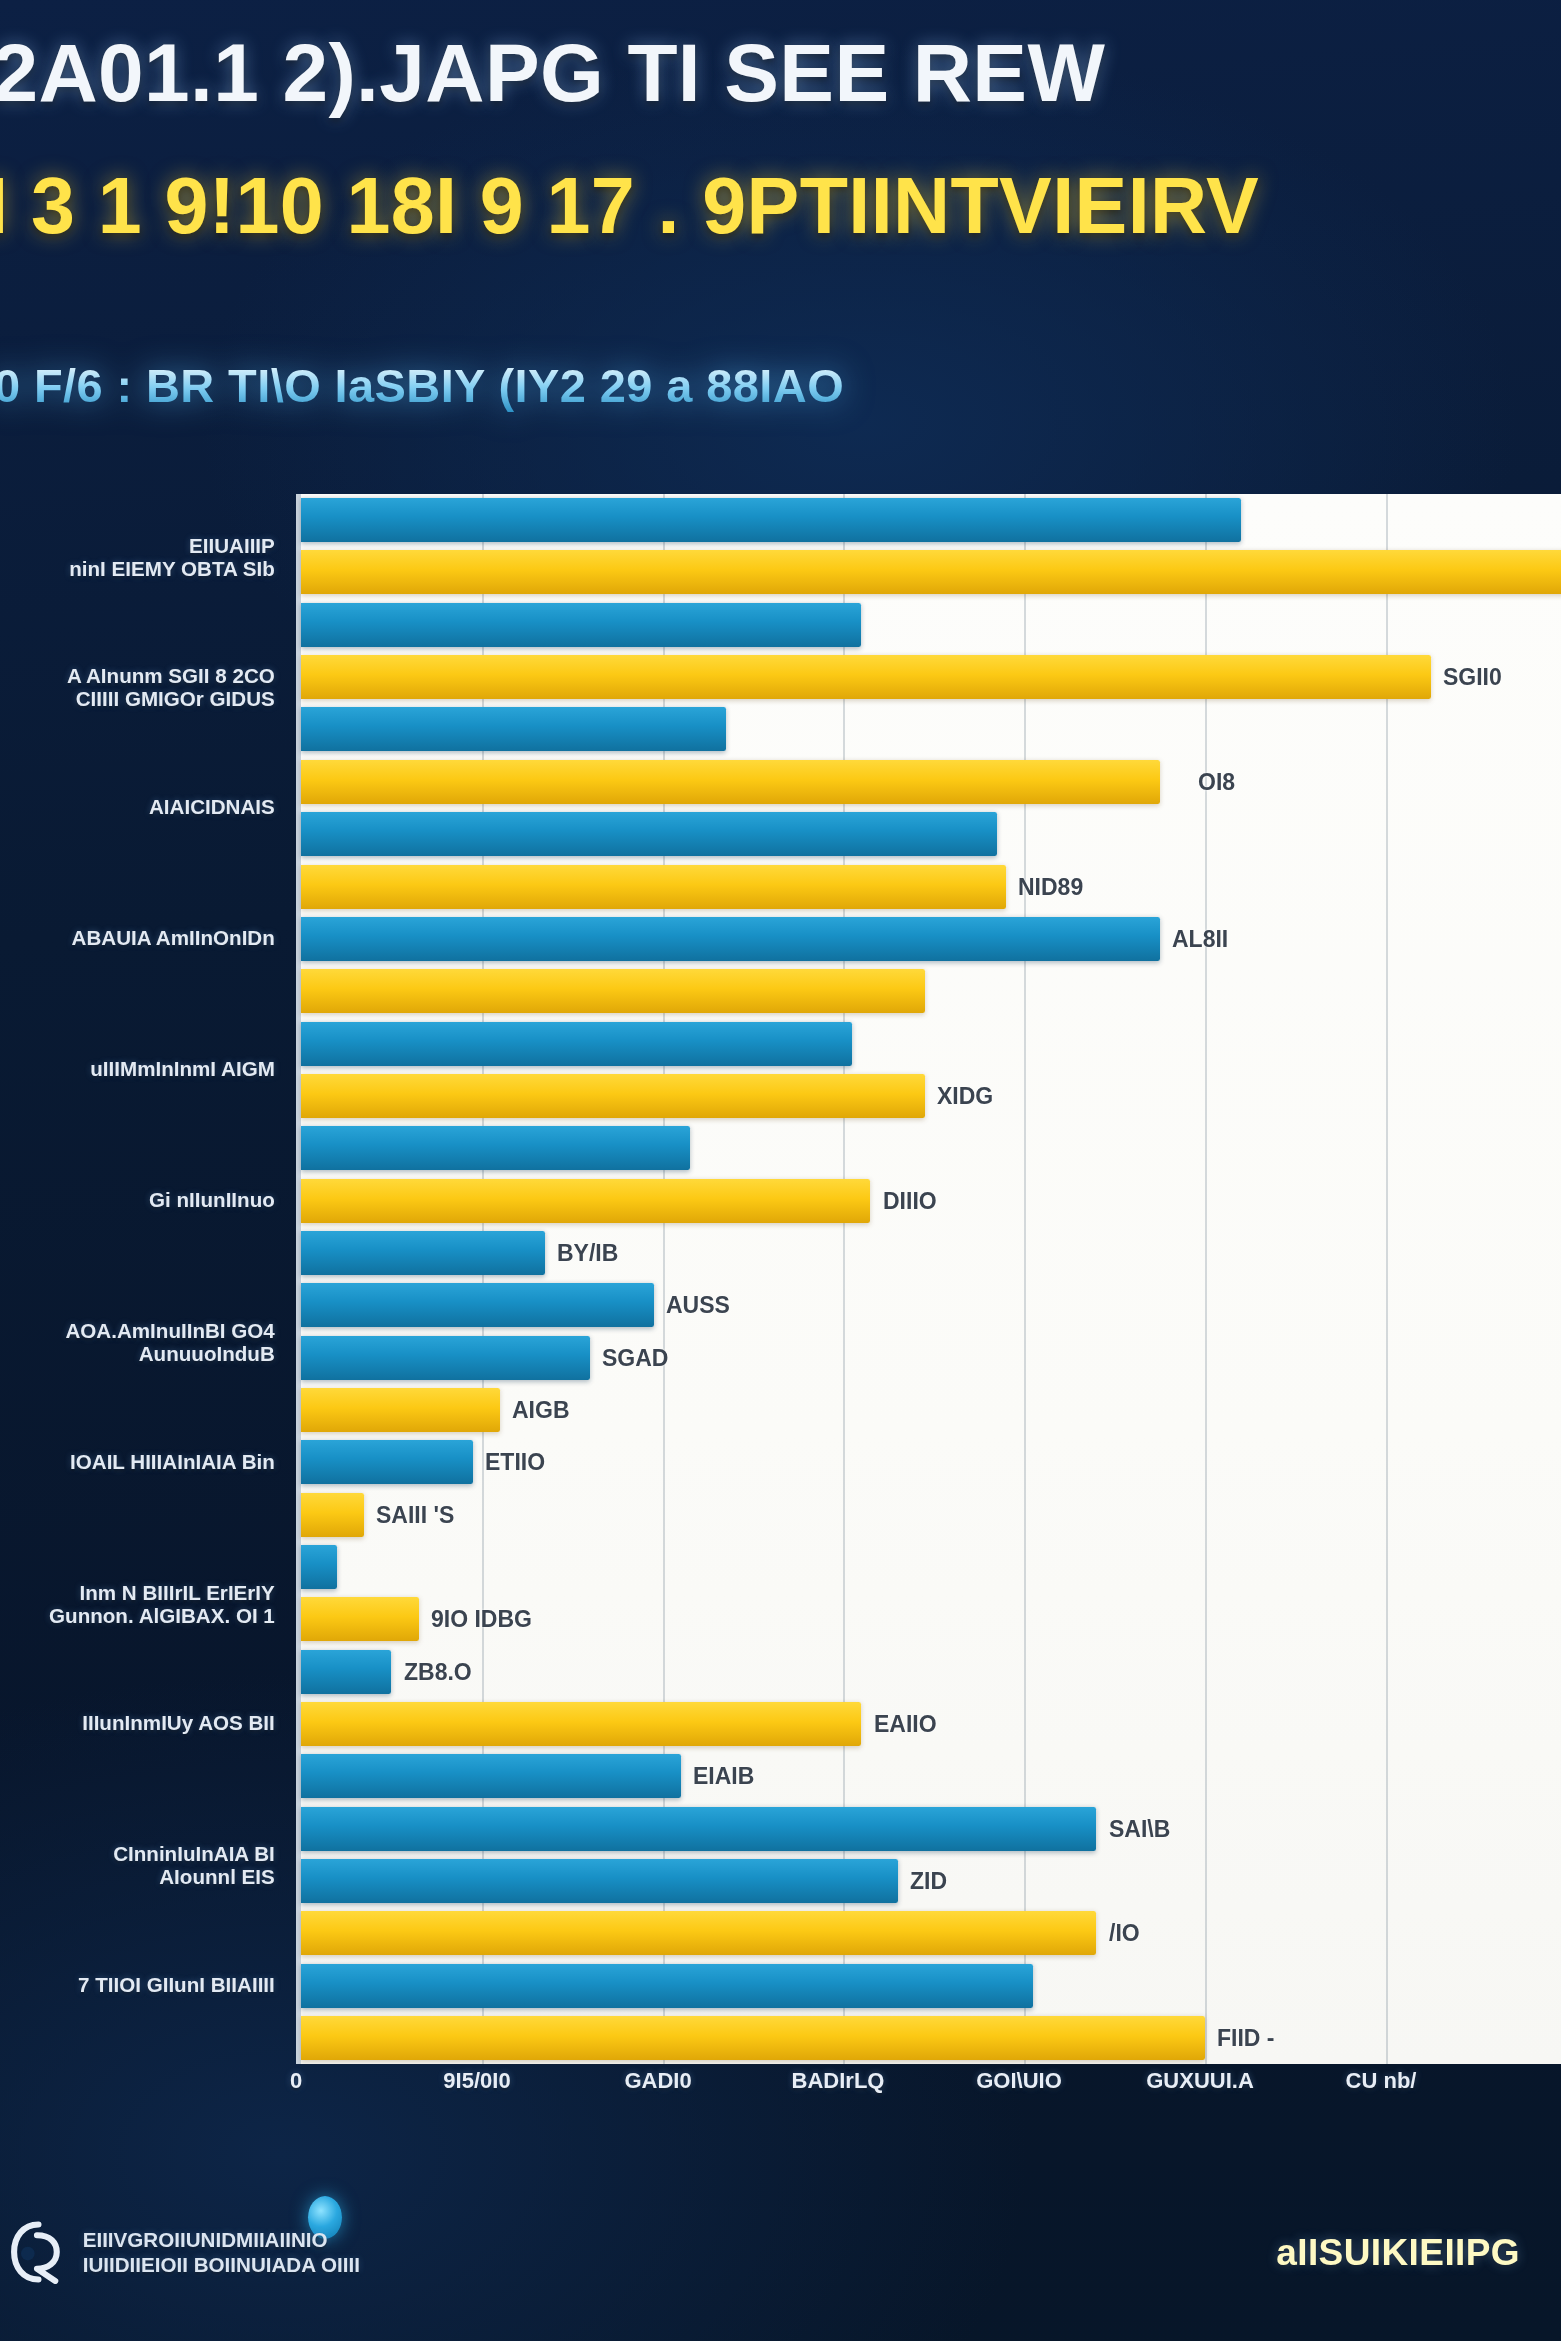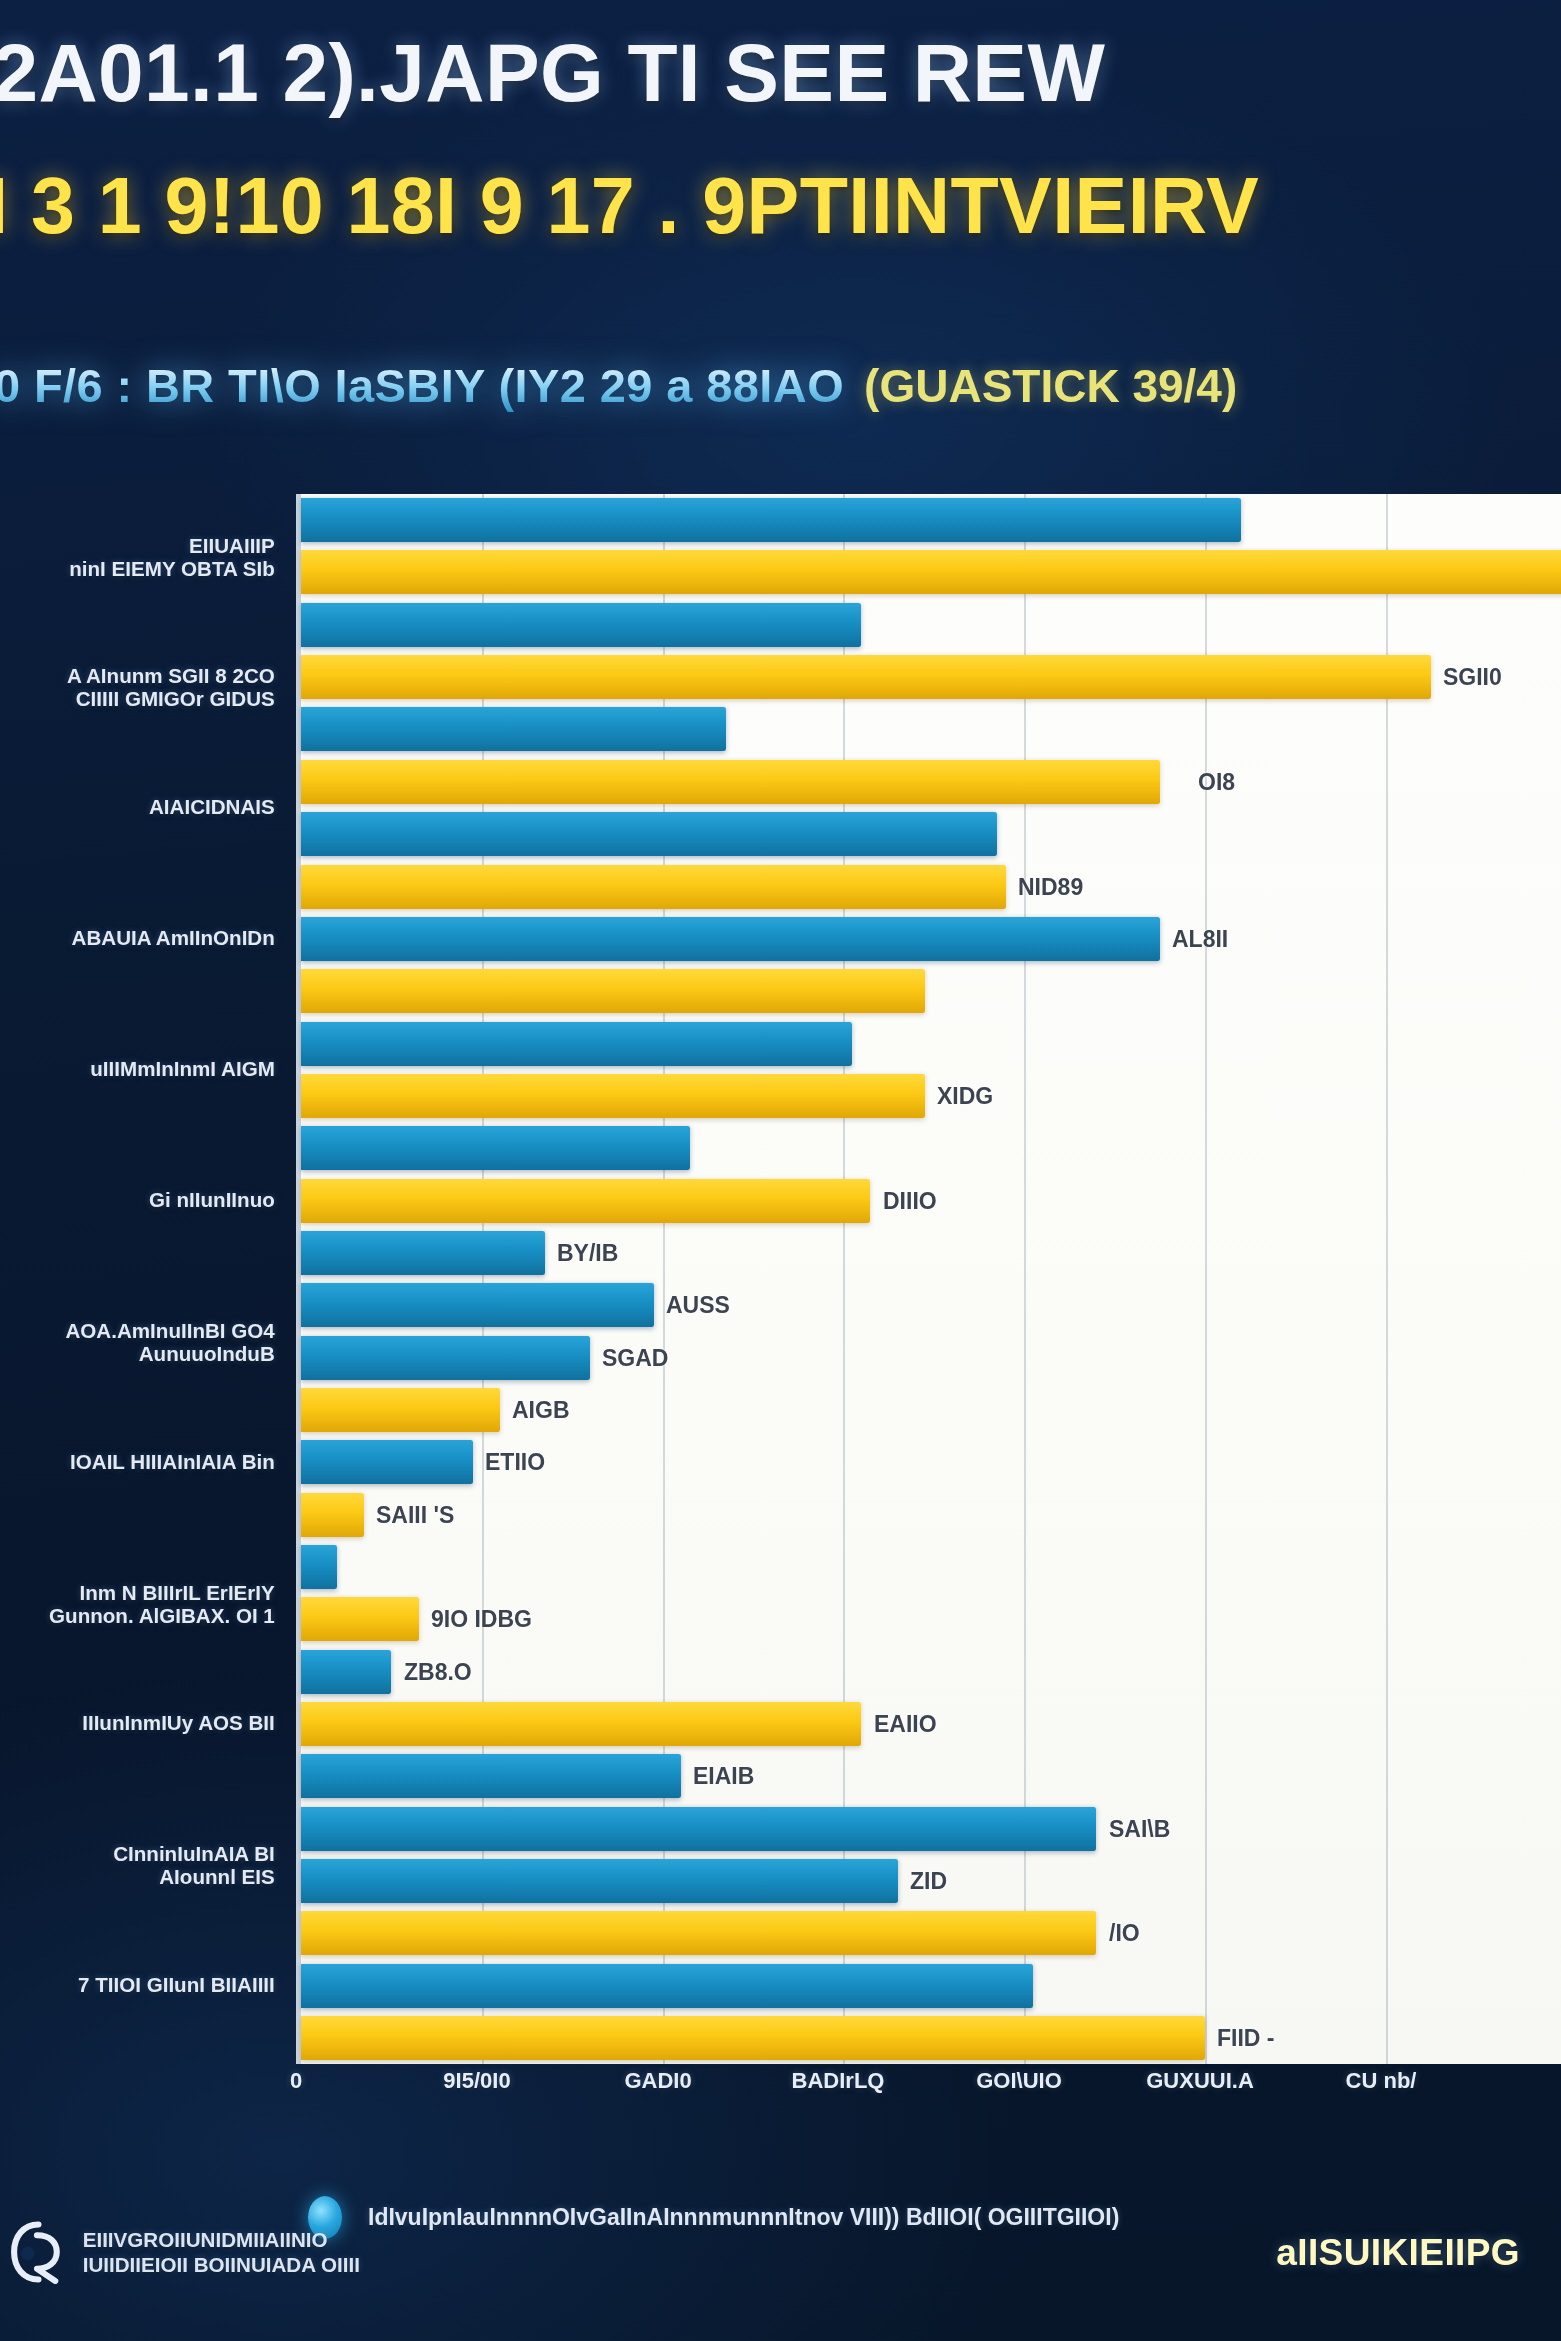--- a/index.html
+++ b/index.html
@@ -145,21 +145,20 @@
   }
 </style>
 </head>
 <body>
 
 <div id="header">
   <div id="title-main" class="title-line">2A01.1 2).JAPG TI SEE REW</div>
   <div id="title-sub" class="title-line">I 3 1 9!10 18I 9 17 . 9PTIINTVIEIRV</div>
   <div id="subtitle-row">
     <span id="subtitle-main">0 F/6 : BR TI\O IaSBIY (IY2  29 a 88IAO</span>
-    <span id="subtitle-accent">(GUASTICK 39/4)</span>
   </div>
 </div>
 
 <div id="cat-labels">
     <div class="cat-label" style="top: 40px;">EIIUAIIIP
 ninI EIEMY OBTA SIb</div>
     <div class="cat-label" style="top: 170px;">A   AInunm SGII 8 2CO
 CIIIII GMIGOr GIDUS</div>
     <div class="cat-label" style="top: 301px;">AIAICIDNAIS</div>
     <div class="cat-label" style="top: 432px;">ABAUIA AmIInOnIDn</div>
@@ -304,21 +303,20 @@
     <div class="xtick" style="left: 181px;">9I5/0I0</div>
     <div class="xtick" style="left: 362px;">GADI0</div>
     <div class="xtick" style="left: 542px;">BADIrLQ</div>
     <div class="xtick" style="left: 723px;">GOI\UIO</div>
     <div class="xtick" style="left: 904px;">GUXUUI.A</div>
     <div class="xtick" style="left: 1085px;">CU nb/</div>
   </div>
 
 <div id="legend">
   <div id="legend-dot" style="box-shadow: rgba(42, 168, 224, 0.667) 0px 0px 17px;"></div>
-  <div id="legend-text">IdIvuIpnIauInnnnOIvGaIInAInnnmunnnItnov VIII)) BdIIOI( OGIIITGIIOI)</div>
 </div>
 
 <div id="footer-brand">
   <svg id="brand-mark" viewBox="0 0 76 84" aria-hidden="true">
     <path d="M36 6 C16 6 4 22 4 42 C4 62 16 78 36 78" fill="none" stroke="#e7eef7" stroke-width="8" stroke-linecap="round"></path>
     <path d="M34 20 C52 20 60 30 60 42 C60 56 48 64 34 64 L58 80" fill="none" stroke="#e7eef7" stroke-width="8" stroke-linecap="round" stroke-linejoin="round"></path>
     <circle cx="22" cy="44" r="9" fill="#0d2a4e"></circle>
   </svg>
   <div id="brand-text">EIIIVGROIIUNIDMIIAIINIO
 IUIIDIIEIOII BOIINUIADA OIIII</div>

